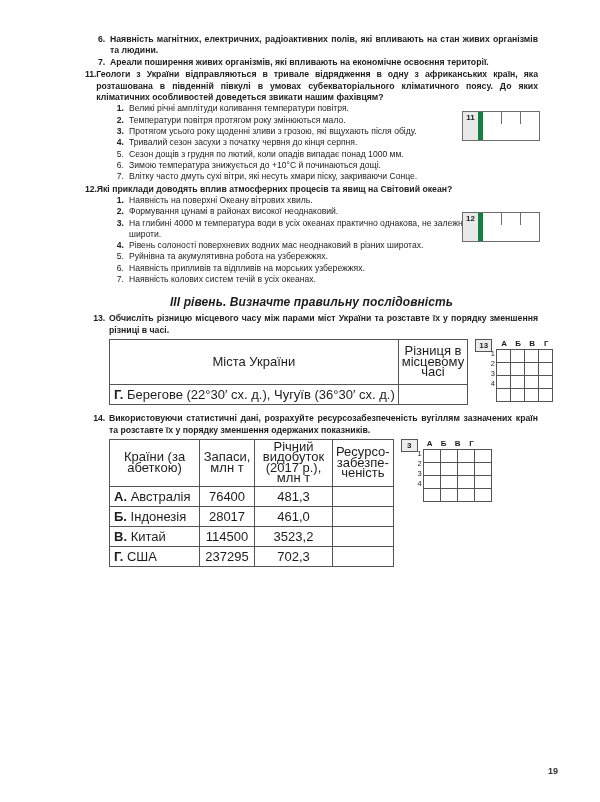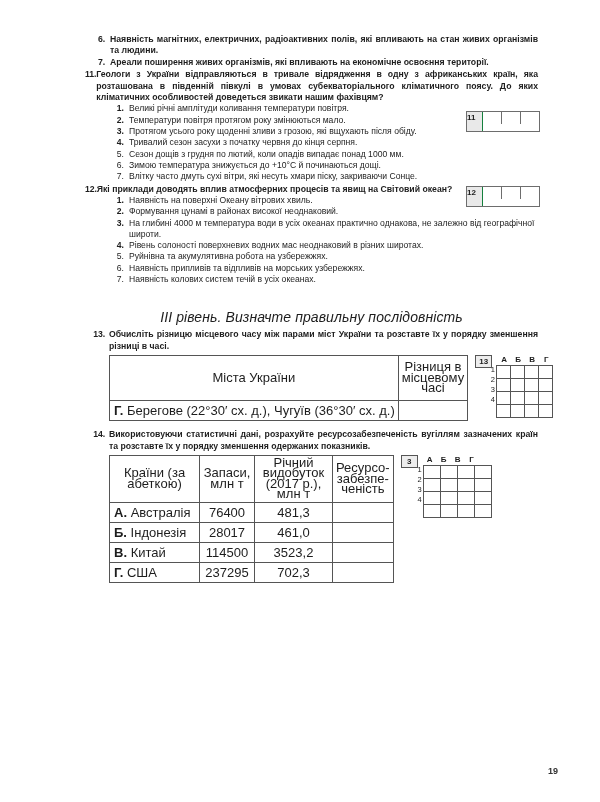--- a/index.html
+++ b/index.html
@@ -72,42 +72,42 @@
 
   
   .ans-strip {
     position: absolute;
     display: flex;
     border: 1px solid #6d6d6d;
     background: #fff;
   }
   .ans-strip .lbl {
     width: 15px;
-    height: 19px;
+    height: 28px;
     line-height: 12px;
-    text-align: left;
+    text-align: center;
     font-size: 8px;
     font-weight: bold;
-    border-right: 1px solid #15803d;
+    border-right: 5px solid #15803d;
     background: #e9e9e9;
   }
   .ans-strip .cell {
     width: 18px;
     height: 12px;
     border-right: 1px solid #6d6d6d;
   }
   .ans-strip .cell:last-child { border-right: none; }
 
   
   .level-head {
     text-align: center;
     font-style: italic;
-    font-weight: normal;
-    font-size: 14px;
-    margin: 24px 0 4px 0;
+    font-weight: bold;
+    font-size: 12px;
+    margin: 10px 0 4px 0;
     letter-spacing: 0.1px;
   }
 
   
   .table-wrap {
     display: flex;
     align-items: flex-start;
     margin-top: 3px;
   }
   table.data {
@@ -290,21 +290,21 @@
       <div class="opt plain">
         <span class="marker">6.</span>
         <span class="body">Наявність припливів та відпливів на морських узбережжях.</span>
       </div>
       <div class="opt plain">
         <span class="marker">7.</span>
         <span class="body">Наявність колових систем течій в усіх океанах.</span>
       </div>
     </div>
 
-    <div class="ans-strip" style="right:-2px; top:2px;">
+    <div class="ans-strip" style="right:-2px; top:28px;">
       <div class="lbl">12</div>
       <div class="cell"></div>
       <div class="cell"></div>
       <div class="cell"></div>
     </div>
   </div>
 
   <div class="level-head">III рівень. Визначте правильну послідовність</div>
 
   <div class="q-block">

